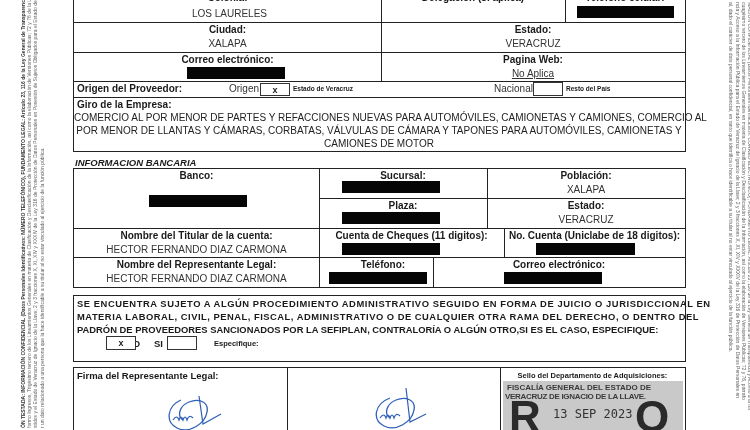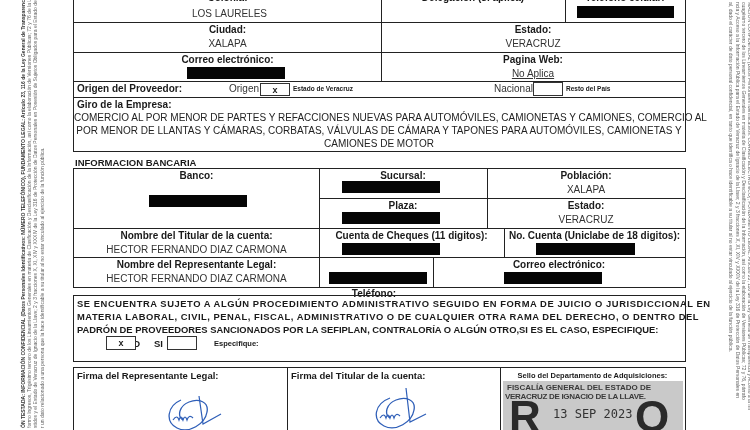--- a/index.html
+++ b/index.html
@@ -68,21 +68,21 @@
   <div class="abs smallb" style="left:492px; top:3px;">Resto del País</div>
 </div>
 
 <div class="abs frame" style="left:73px; top:97px; width:613px; height:55px; border-width:1.5px;">
   <div class="abs" style="left:3px; top:1px; font-weight:bold; font-size:10px;">Giro de la Empresa:</div>
   <div class="abs val" style="left:0; top:14px; width:610px; font-size:10px; color:#222;">COMERCIO AL POR MENOR DE PARTES Y REFACCIONES NUEVAS PARA AUTOMÓVILES, CAMIONETAS Y CAMIONES, COMERCIO AL</div>
   <div class="abs val" style="left:0; top:27px; width:610px; font-size:10px; color:#222;">POR MENOR DE LLANTAS Y CÁMARAS, CORBATAS, VÁLVULAS DE CÁMARA Y TAPONES PARA AUTOMÓVILES, CAMIONETAS Y</div>
   <div class="abs val" style="left:0; top:40px; width:610px; font-size:10px; color:#222;">CAMIONES DE MOTOR</div>
 </div>
 
-<div class="abs" style="left:75px; top:157px; font-weight:bold; font-size:9.5px;">INFORMACION BANCARIA</div>
+<div class="abs" style="left:75px; top:157px; font-weight:bold; font-size:9.5px;font-style:italic;">INFORMACION BANCARIA</div>
 
 <div class="abs frame" style="left:73px; top:168px; width:613px; height:120px; border-width:1.5px;">
 
   <div class="vline" style="left:245px; top:0; height:118px;"></div>
   <div class="vline" style="left:413px; top:0; height:59px;"></div>
   <div class="vline" style="left:430px; top:59px; height:29px;"></div>
   <div class="vline" style="left:359px; top:88px; height:30px;"></div>
 
   <div class="hline" style="left:245px; top:29px; width:366px;"></div>
   <div class="hline" style="left:0; top:59px; width:611px;"></div>
@@ -108,21 +108,21 @@
 
   <div class="abs lbl" style="left:245px; top:61px; width:185px;">Cuenta de Cheques (11 digitos):</div>
   <div class="redact" style="left:268px; top:74px; width:98px; height:12px;"></div>
 
   <div class="abs lbl" style="left:430px; top:61px; width:181px;">No. Cuenta (Uniclabe de 18 digitos):</div>
   <div class="redact" style="left:462px; top:74px; width:99px; height:12px;"></div>
 
   <div class="abs lbl" style="left:0; top:90px; width:245px;">Nombre del Representante Legal:</div>
   <div class="abs val" style="left:0; top:104px; width:245px;">HECTOR FERNANDO DIAZ CARMONA</div>
 
-  <div class="abs lbl" style="left:243px; top:90px; width:114px;margin-top:29px;">Teléfono:</div>
+  <div class="abs lbl" style="left:252px; top:90px; width:114px;">Teléfono:</div>
   <div class="redact" style="left:255px; top:103px; width:98px; height:12px;"></div>
 
   <div class="abs lbl" style="left:359px; top:90px; width:252px;">Correo electrónico:</div>
   <div class="redact" style="left:430px; top:103px; width:98px; height:12px;"></div>
 </div>
 
 <div class="abs frame" style="left:73px; top:295px; width:613px; height:67px; border-width:1.5px;">
   <div class="abs" style="left:3px; top:2px; width:604px; font-weight:bold; font-size:9.4px; letter-spacing:0.55px; white-space:nowrap;">SE ENCUENTRA SUJETO A ALGÚN PROCEDIMIENTO ADMINISTRATIVO SEGUIDO EN FORMA DE JUICIO O JURISDICCIONAL EN</div>
   <div class="abs" style="left:3px; top:15px; width:604px; font-weight:bold; font-size:9.4px; letter-spacing:0.5px; white-space:nowrap;">MATERIA LABORAL, CIVIL, PENAL, FISCAL, ADMINISTRATIVO O DE CUALQUIER OTRA RAMA DEL DERECHO, O DENTRO DEL</div>
   <div class="abs" style="left:3px; top:28px; font-weight:bold; font-size:9.4px; white-space:nowrap;">PADRÓN DE PROVEEDORES SANCIONADOS POR LA SEFIPLAN, CONTRALORÍA O ALGÚN OTRO,SI ES EL CASO, ESPECIFIQUE:</div>
@@ -137,21 +137,20 @@
   <div class="vline" style="left:213px; top:0; height:70px;"></div>
   <div class="vline" style="left:426px; top:0; height:70px;"></div>
 
   <div class="abs" style="left:3px; top:2px; font-weight:bold; font-size:9.5px;">Firma del Representante Legal:</div>
   <svg class="sig" width="70" height="40" style="left:85px; top:26px;" viewBox="0 0 70 40">
     <path d="M22 6 C8 12 6 28 18 34 C30 40 46 30 48 18 C50 8 40 4 30 8 C20 12 18 22 24 26" fill="none" stroke="#2f5fb8" stroke-width="1.3"></path>
     <path d="M14 26 Q18 20 20 26 Q22 20 24 26 Q26 20 28 26 Q30 20 34 24" fill="none" stroke="#2f5fb8" stroke-width="1.2"></path>
     <path d="M40 2 L44 30 L62 20" fill="none" stroke="#2f5fb8" stroke-width="1.2"></path>
   </svg>
 
-  <div class="abs" style="left:217px; top:2px; font-weight:bold; font-size:9.5px;">Firma del Titular de la cuenta:</div>
   <svg class="sig" width="70" height="45" style="left:290px; top:18px;" viewBox="0 0 70 45">
     <path d="M26 12 C10 18 8 34 20 40 C32 46 48 36 50 24 C52 14 42 10 32 14 C22 18 20 28 26 32" fill="none" stroke="#2f5fb8" stroke-width="1.3"></path>
     <path d="M16 32 Q20 26 22 32 Q24 26 26 32 Q28 26 30 32 Q32 26 36 30" fill="none" stroke="#2f5fb8" stroke-width="1.2"></path>
     <path d="M42 2 L46 36 L62 28" fill="none" stroke="#2f5fb8" stroke-width="1.2"></path>
   </svg>
 
   <div class="abs smallb" style="left:426px; top:3px; width:185px; text-align:center; font-size:7.5px;">Sello del Departamento de Adquisiciones:</div>
   <div class="abs stamp" style="left:429px; top:13px; width:180px; height:60px;">
     <div class="abs" style="left:4px; top:2px; font-weight:bold; font-size:8px; color:#3a3a3a; white-space:nowrap;">FISCALÍA GENERAL DEL ESTADO DE</div>
     <div class="abs" style="left:2px; top:11px; font-weight:bold; font-size:8px; color:#3a3a3a; white-space:nowrap; letter-spacing:-0.3px;">VERACRUZ DE IGNACIO DE LA LLAVE.</div>

